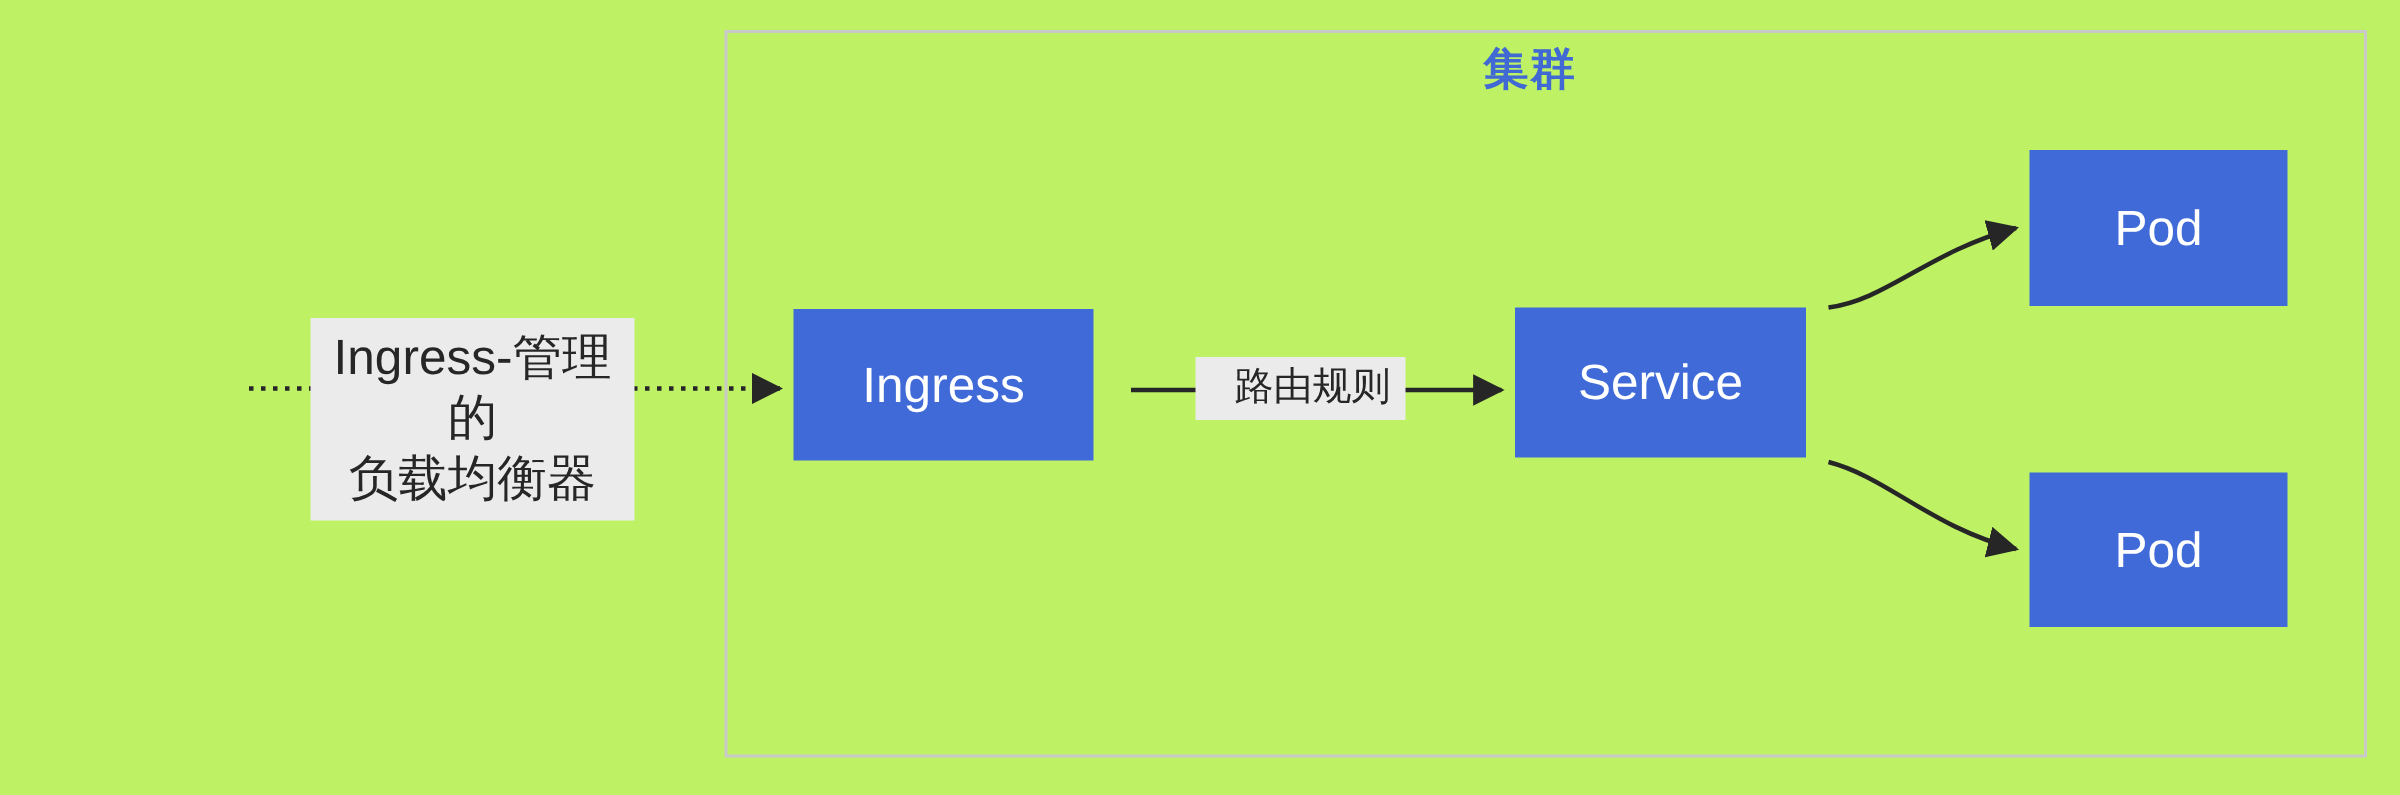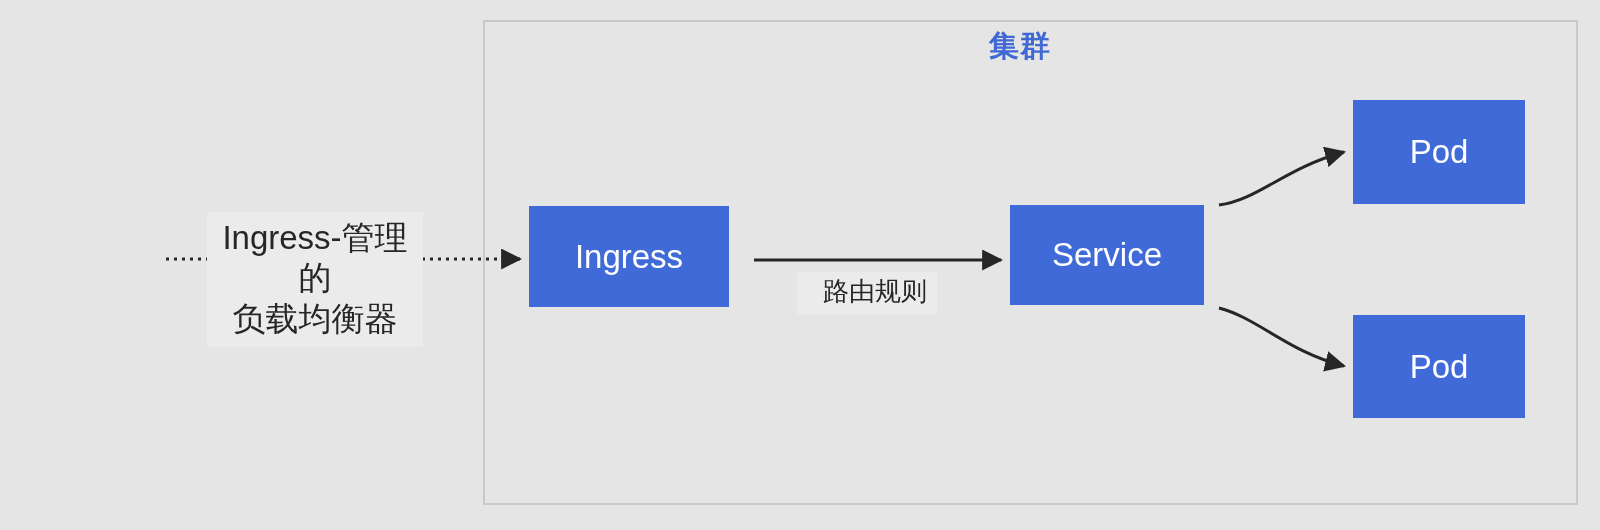--- a/index.html
+++ b/index.html
@@ -7,21 +7,21 @@
     padding: 0;
     background: #ffffff;
   }
   body {
     font-family: "Liberation Sans", "DejaVu Sans", sans-serif;
   }
   #canvas {
     position: relative;
     width: 1600px;
     height: 530px;
-    background: #e5e5e5;
+    background: #bef264;
     overflow: hidden;
   }
   #edge-layer {
     position: absolute;
     left: 0;
     top: 0;
     width: 1600px;
     height: 530px;
     pointer-events: none;
   }
@@ -100,21 +100,20 @@
     width: 216px;
     padding: 6px 4px 8px 4px;
     font-size: 33px;
   }
   .label-route {
     left: 797px;
     top: 238px;
     width: 140px;
     padding: 4px 2px 6px 18px;
     font-size: 26px;
-    margin-top: 34px;
   }
 </style>
 </head>
 <body>
 
 <div id="canvas">
 
   <div class="cluster-box"></div>
   <div class="cluster-title">集群</div>
 

